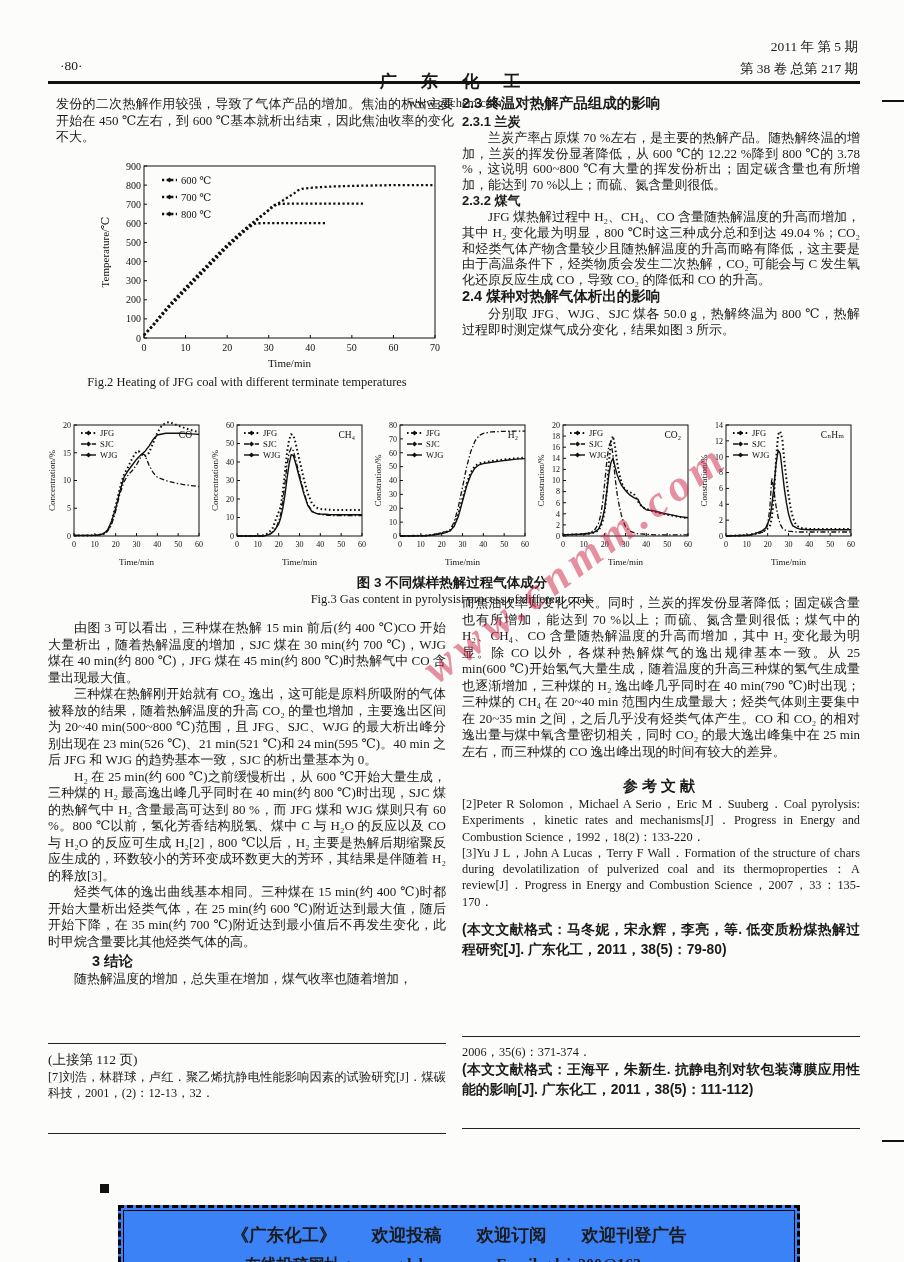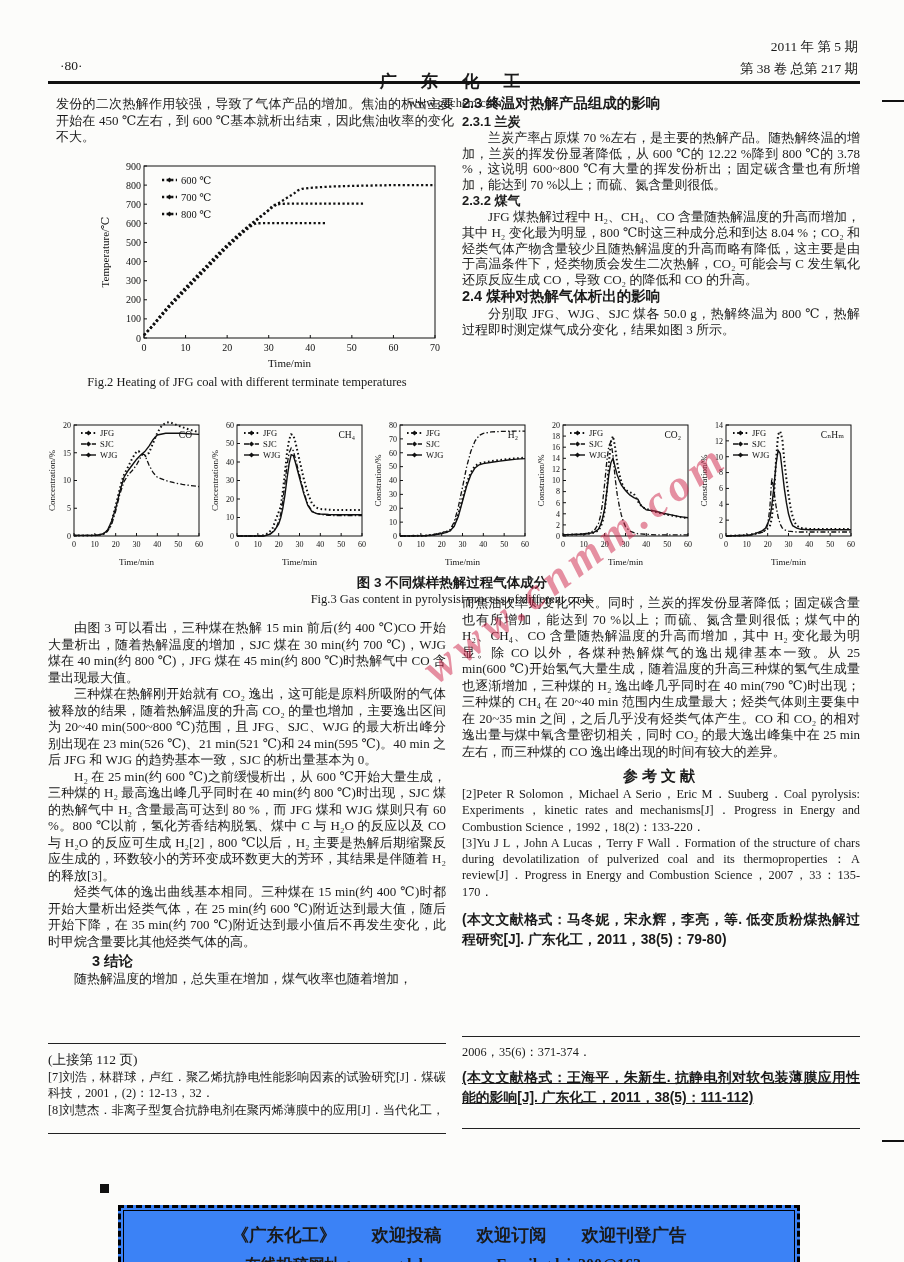--- a/index.html
+++ b/index.html
@@ -106,21 +106,21 @@
           <text x="81" y="57.8" font-size="10.5">800 ℃</text>
         </svg></div>
     <div class="capen">Fig.2  Heating of JFG coal with different terminate temperatures</div>
   </div>
 
   <div class="abs" style="left:462px;top:94px;width:398px;">
     <div class="h1x">2.3 终温对热解产品组成的影响</div>
     <div class="h2x">2.3.1 兰炭</div>
     <div class="bt2 ind">兰炭产率占原煤 70 %左右，是主要的热解产品。随热解终温的增加，兰炭的挥发份显著降低，从 600 ℃的 12.22 %降到 800 ℃的 3.78 %，这说明 600~800 ℃有大量的挥发份析出；固定碳含量也有所增加，能达到 70 %以上；而硫、氮含量则很低。</div>
     <div class="h2x">2.3.2 煤气</div>
-    <div class="bt2 ind">JFG 煤热解过程中 H₂、CH₄、CO 含量随热解温度的升高而增加，其中 H₂ 变化最为明显，800 ℃时这三种成分总和到达 8.04 %；CO₂ 和烃类气体产物含量较少且随热解温度的升高而略有降低，这主要是由于高温条件下，烃类物质会发生二次热解，CO₂ 可能会与 C 发生氧化还原反应生成 CO，导致 CO₂ 的降低和 CO 的升高。</div>
+    <div class="bt2 ind">JFG 煤热解过程中 H₂、CH₄、CO 含量随热解温度的升高而增加，其中 H₂ 变化最为明显，800 ℃时这三种成分总和到达 49.04 %；CO₂ 和烃类气体产物含量较少且随热解温度的升高而略有降低，这主要是由于高温条件下，烃类物质会发生二次热解，CO₂ 可能会与 C 发生氧化还原反应生成 CO，导致 CO₂ 的降低和 CO 的升高。</div>
     <div class="h1x">2.4 煤种对热解气体析出的影响</div>
     <div class="bt2 ind">分别取 JFG、WJG、SJC 煤各 50.0 g，热解终温为 800 ℃，热解过程即时测定煤气成分变化，结果如图 3 所示。</div>
   </div>
 
   <div class="abs" style="left:46px;top:418px;width:812px;">
     <div class="fig3row">
       <div class="sc"><svg width="160" height="150" viewBox="0 0 160 150">
             <rect x="28" y="7" width="125" height="111" fill="none" stroke="#111" stroke-width="1"></rect>
             <line x1="28" y1="118" x2="28" y2="115" stroke="#111" stroke-width="1"></line>
             <text x="28" y="129" text-anchor="middle" font-size="8">0</text>
@@ -369,38 +369,37 @@
     <div class="bt ind">由图 3 可以看出，三种煤在热解 15 min 前后(约 400 ℃)CO 开始大量析出，随着热解温度的增加，SJC 煤在 30 min(约 700 ℃)，WJG 煤在 40 min(约 800 ℃)，JFG 煤在 45 min(约 800 ℃)时热解气中 CO 含量出现最大值。</div>
     <div class="bt ind">三种煤在热解刚开始就有 CO₂ 逸出，这可能是原料所吸附的气体被释放的结果，随着热解温度的升高 CO₂ 的量也增加，主要逸出区间为 20~40 min(500~800 ℃)范围，且 JFG、SJC、WJG 的最大析出峰分别出现在 23 min(526 ℃)、21 min(521 ℃)和 24 min(595 ℃)。40 min 之后 JFG 和 WJG 的趋势基本一致，SJC 的析出量基本为 0。</div>
     <div class="bt ind">H₂ 在 25 min(约 600 ℃)之前缓慢析出，从 600 ℃开始大量生成，三种煤的 H₂ 最高逸出峰几乎同时在 40 min(约 800 ℃)时出现，SJC 煤的热解气中 H₂ 含量最高可达到 80 %，而 JFG 煤和 WJG 煤则只有 60 %。800 ℃以前，氢化芳香结构脱氢、煤中 C 与 H₂O 的反应以及 CO 与 H₂O 的反应可生成 H₂[2]，800 ℃以后，H₂ 主要是热解后期缩聚反应生成的，环数较小的芳环变成环数更大的芳环，其结果是伴随着 H₂ 的释放[3]。</div>
     <div class="bt ind">烃类气体的逸出曲线基本相同。三种煤在 15 min(约 400 ℃)时都开始大量析出烃类气体，在 25 min(约 600 ℃)附近达到最大值，随后开始下降，在 35 min(约 700 ℃)附近达到最小值后不再发生变化，此时甲烷含量要比其他烃类气体的高。</div>
     <div class="h1x" style="margin-top:2px;margin-left:44px;">3 结论</div>
     <div class="bt ind">随热解温度的增加，总失重在增加，煤气收率也随着增加，</div>
   </div>
 
   <div class="abs" style="left:462px;top:595px;width:398px;">
     <div class="bt">而焦油收率则变化不大。同时，兰炭的挥发份显著降低；固定碳含量也有所增加，能达到 70 %以上；而硫、氮含量则很低；煤气中的 H₂、CH₄、CO 含量随热解温度的升高而增加，其中 H₂ 变化最为明显。除 CO 以外，各煤种热解煤气的逸出规律基本一致。从 25 min(600 ℃)开始氢气大量生成，随着温度的升高三种煤的氢气生成量也逐渐增加，三种煤的 H₂ 逸出峰几乎同时在 40 min(790 ℃)时出现；三种煤的 CH₄ 在 20~40 min 范围内生成量最大；烃类气体则主要集中在 20~35 min 之间，之后几乎没有烃类气体产生。CO 和 CO₂ 的相对逸出量与煤中氧含量密切相关，同时 CO₂ 的最大逸出峰集中在 25 min 左右，而三种煤的 CO 逸出峰出现的时间有较大的差异。</div>
-    <div class="refhead" style="margin-top:6px;">参考文献</div>
+    <div class="refhead" style="margin-top:16px;">参考文献</div>
     <div class="ref">[2]Peter R Solomon，Michael A Serio，Eric M．Suuberg．Coal pyrolysis: Experiments，kinetic rates and mechanisms[J]．Progress in Energy and Combustion Science，1992，18(2)：133-220．</div>
     <div class="ref">[3]Yu J L，John A Lucas，Terry F Wall．Formation of the structure of chars during devolatilization of pulverized coal and its thermoproperties：A review[J]．Progress in Energy and Combustion Science，2007，33：135-170．</div>
     <div class="cite" style="margin-top:10px;">(本文文献格式：马冬妮，宋永辉，李亮，等. 低变质粉煤热解过程研究[J]. 广东化工，2011，38(5)：79-80)</div>
   </div>
 
   <div class="rule" style="left:48px;top:1043px;width:398px;"></div>
   <div class="abs" style="left:48px;top:1050px;width:398px;">
     <div style="font-size:13.5px;line-height:19px;">(上接第 112 页)</div>
     <div class="ref">[7]刘浩，林群球，卢红．聚乙烯抗静电性能影响因素的试验研究[J]．煤碳科技，2001，(2)：12-13，32．</div>
-    <div class="ref">[8]刘慧杰．非离子型复合抗静电剂在聚丙烯薄膜中的应用[J]．当代化工，</div>
   </div>
   <div class="rule" style="left:48px;top:1133px;width:398px;"></div>
 
   <div class="rule" style="left:462px;top:1036px;width:398px;"></div>
   <div class="abs" style="left:462px;top:1044px;width:398px;">
     <div class="ref">2006，35(6)：371-374．</div>
-    <div class="cite" style="margin-top:8px;text-decoration:underline;">(本文文献格式：王海平，朱新生. 抗静电剂对软包装薄膜应用性能的影响[J]. 广东化工，2011，38(5)：111-112)</div>
+    <div class="cite" style="margin-top:0;">(本文文献格式：王海平，朱新生. 抗静电剂对软包装薄膜应用性能的影响[J]. 广东化工，2011，38(5)：111-112)</div>
   </div>
   <div class="rule" style="left:462px;top:1128px;width:398px;"></div>
 
   <div style="position:absolute;left:100px;top:1184px;width:9px;height:9px;background:#111;"></div>
   <div class="fbox-outer">
     <div class="fbox-inner">
       <div class="fb1">《广东化工》　　欢迎投稿　　欢迎订阅　　欢迎刊登广告</div>
       <div class="fb2">在线投稿网址：www.gdchem.com，Email:gdcic200@163.com</div>
     </div>
   </div>

